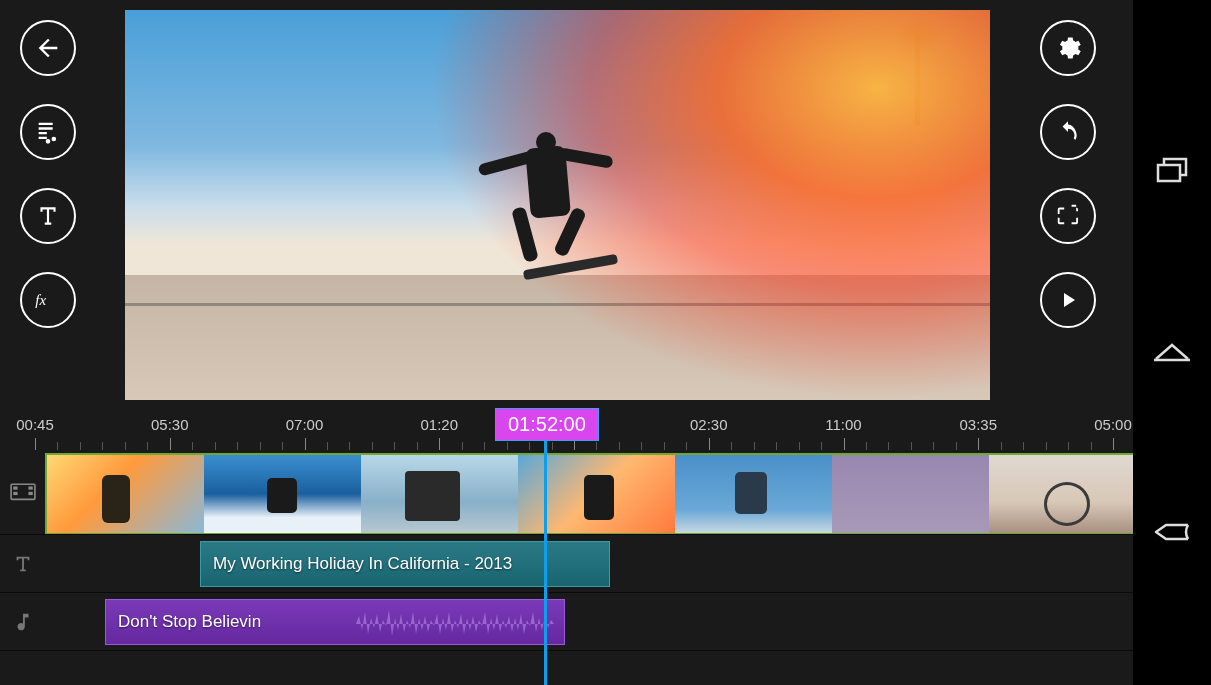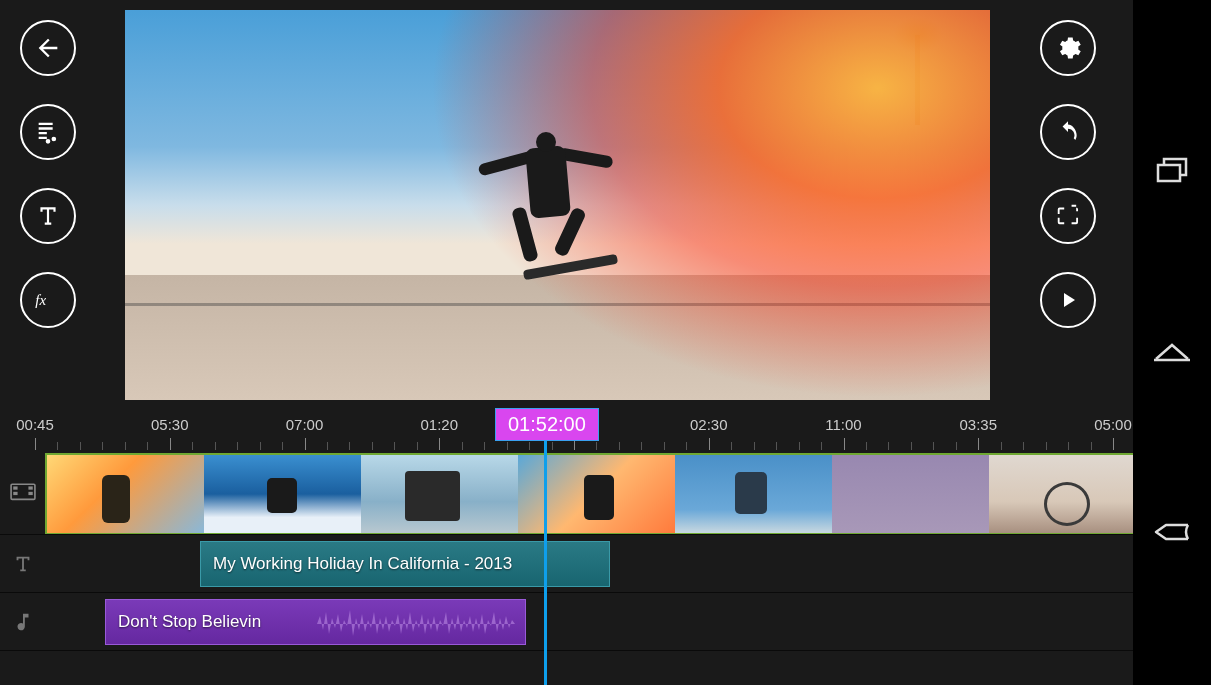--- a/index.html
+++ b/index.html
@@ -61,21 +61,21 @@
   .t4 .thumb-bg { background: linear-gradient(135deg, #5aa8d8 0%, #ffb870 50%, #ff7a3c 100%); }
   .t4::after { content:''; position:absolute; left:42%; top:25%; width:30px; height:45px; background:#1a1a1a; border-radius:5px; }
   .t5 .thumb-bg { background: linear-gradient(180deg, #4a90c8 0%, #6aa8d8 70%, #c8d8e0 100%); }
   .t5::after { content:''; position:absolute; left:38%; top:22%; width:32px; height:42px; background:#2a3a4a; border-radius:5px; }
   .t6 .thumb-bg { background: linear-gradient(180deg, #9888b0 0%, #a898b8 100%); }
   .t7 .thumb-bg { background: linear-gradient(180deg, #e0d8d0 0%, #d8c8b8 60%, #a89080 100%); }
   .t7::after { content:''; position:absolute; left:35%; top:35%; width:40px; height:38px; border:3px solid #3a3a3a; border-radius:50%; }
   
   .title-clip { position: absolute; left: 155px; top: 6px; height: 46px; width: 410px; background: linear-gradient(180deg, #2a7a85 0%, #186570 100%); border: 1px solid #3a9aa8; color: #fff; font-size: 17px; display: flex; align-items: center; padding-left: 12px; text-shadow: 0 1px 2px rgba(0,0,0,0.6); }
   
-  .audio-clip { position: absolute; left: 60px; top: 6px; height: 46px; width: 421px; background: linear-gradient(180deg, #7a3ab8 0%, #6528a0 100%); border: 1px solid #9a5ad8; color: #fff; font-size: 17px; display: flex; align-items: center; padding-left: 12px; text-shadow: 0 1px 2px rgba(0,0,0,0.6); position: relative; overflow: hidden; }
+  .audio-clip { position: absolute; left: 60px; top: 6px; height: 46px; width: 460px; background: linear-gradient(180deg, #7a3ab8 0%, #6528a0 100%); border: 1px solid #9a5ad8; color: #fff; font-size: 17px; display: flex; align-items: center; padding-left: 12px; text-shadow: 0 1px 2px rgba(0,0,0,0.6); position: relative; overflow: hidden; }
   .waveform { position: absolute; right: 8px; top: 4px; bottom: 4px; width: 200px; opacity: 0.55; }
   
   .sys-icon { color: #ddd; cursor: pointer; }
 </style>
 </head>
 <body>
 
 <div class="app-container">
 
   <div class="left-toolbar">

